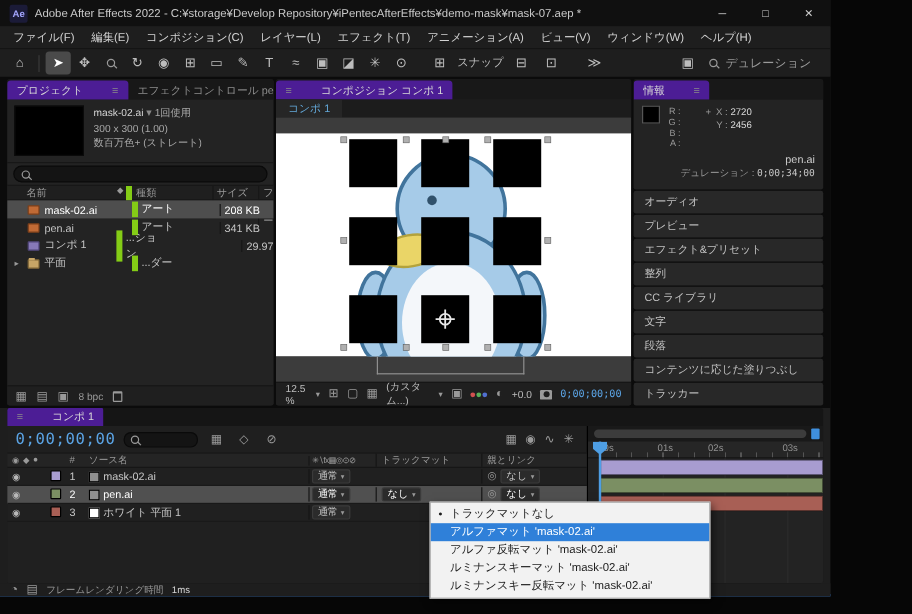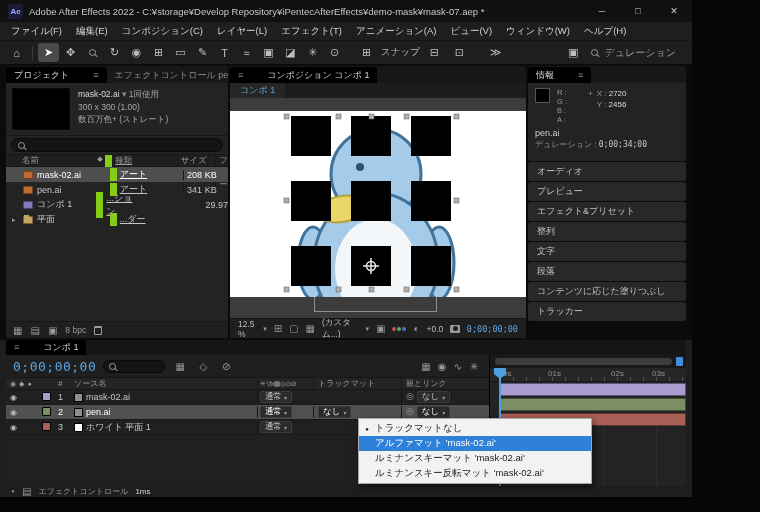--- a/index.html
+++ b/index.html
@@ -40,37 +40,37 @@
   .mag { width:7px; height:7px; border:1px solid #9a9a9a; border-radius:50%; position:relative; flex:0 0 auto; }
   .mag::after { content:""; position:absolute; width:4px; height:1px; background:#9a9a9a;
     transform:rotate(45deg); right:-3px; bottom:-1px; }
 
   
   .main { height:276px; display:flex; gap:2px; padding:2px 6px; background:#0b0b0b; }
   .panel { background:#232323; border-radius:2px; display:flex; flex-direction:column; overflow:hidden; }
   .tabsbar { height:17px; background:#181818; display:flex; align-items:flex-end; flex:0 0 auto; }
   .tab { padding:0 8px; height:16px; display:flex; align-items:center; gap:4px; font-size:9px;
     color:#8d8d8d; white-space:nowrap; }
-  .tab.active { background:#000000; color:#d8d8d8; border-radius:3px 3px 0 0;gap:24px; }
+  .tab.active { background:#4c1d95; color:#d8d8d8; border-radius:3px 3px 0 0;gap:24px; }
   .ham { color:#8a8a8a; font-size:9px; }
 
   
   .left-col { width:222px; }
   .preview { display:flex; gap:8px; padding:5px 6px; border-bottom:1px solid #171717; flex:0 0 auto; }
   .thumb { width:58px; height:42px; background:#000; border:1px solid #0a0a0a; }
   .preview-info { font-size:8.5px; line-height:12.5px; color:#a8a8a8; overflow:hidden; }
   .preview-name { color:#d6d6d6; }
   .search-row { padding:2px 5px; flex:0 0 auto; }
   .search-box { height:14px; background:#141414; border:1px solid #0a0a0a; border-radius:7px;
     display:flex; align-items:center; padding:0 6px; gap:4px; }
   .table-header { height:13px; display:flex; align-items:flex-start; font-size:8.5px; color:#9a9a9a;
     background:#1f1f1f; border-top:1px solid #171717; border-bottom:1px solid #171717; flex:0 0 auto; }
   .pcol-name { width:100px; padding-left:16px; }
   .pcol-label { width:12px; text-align:center; font-size:7px; }
-  .pcol-type { width:44px; border-left:7px solid #84cc16; padding-left:3px;text-decoration:underline; }
+  .pcol-type { width:44px; border-left:5px solid #84cc16; padding-left:3px; }
   .pcol-size { width:44px; border-left:1px solid #171717; padding-left:3px;margin-left:32px; }
   .pcol-rate { flex:1; border-left:1px solid #171717; padding-left:3px; }
   .prj-rows { flex:1; }
   .prow { height:15px; display:flex; align-items:center; font-size:9px; color:#c6c6c6; }
   .prow.selected { background:#4e4e4e; color:#ffffff; }
   .prow .pcol-name { display:flex; align-items:center; gap:4px; padding-left:6px; }
   .ficon { width:10px; height:8px; border-radius:1px; flex:0 0 auto; }
   .ficon.ai { background:#c06a35; border:1px solid #7a3e1a; }
   .ficon.comp { background:#8678b8; border:1px solid #4e4477; }
   .ficon.folder { background:#c7a566; border:1px solid #7d6436; position:relative; }
@@ -96,21 +96,21 @@
   .cf-icon { color:#9a9a9a; font-size:10px; }
   .rgb-dots { display:flex; gap:1px; }
   .dot { width:4px; height:4px; border-radius:50%; }
   .dot.r { background:#d05050; } .dot.g { background:#58b058; } .dot.b { background:#5070d0; }
   .cam { width:11px; height:8px; background:#9a9a9a; border-radius:1px; position:relative; }
   .cam::before { content:""; position:absolute; left:3px; top:1.5px; width:5px; height:5px;
     border-radius:50%; background:#1f1f1f; }
   .timecode-blue { color:#5ba4e5; }
 
   
-  .right-col { width:158px; display:flex; flex-direction:column; background:transparent; border-radius:0; overflow:visible; }
+  .right-col { width:158px; display:flex; flex-direction:column; background:transparent; border-radius:0; overflow:visible;text-align:right; }
   .info-panel { height:95px; background:#232323; border-radius:2px; display:flex; flex-direction:column; overflow:hidden; }
   .info-body { flex:1; padding:5px 7px; }
   .info-top { display:flex; gap:7px; }
   .swatch { width:15px; height:15px; background:#000; border:1px solid #555; flex:0 0 auto; }
   .chan { font-size:7.5px; line-height:9px; color:#9a9a9a; }
   .xy { margin-left:14px; font-size:8px; line-height:11px; display:flex; gap:4px; }
   .xy .plus { color:#9a9a9a; }
   .xy .lab { color:#9a9a9a; } .xy .val { color:#dcdcdc; }
   .info-name { font-size:9px; color:#cfcfcf; margin-top:4px; }
   .info-dur { font-size:8px; color:#9a9a9a; margin-top:1px; }
@@ -451,20 +451,21 @@
           <div class="info-dur">
             <span>デュレーション :</span>
             <span class="val mono">0;00;34;00</span>
           </div>
         </div>
       </div>
       <div class="collapse-bar">オーディオ</div>
       <div class="collapse-bar">プレビュー</div>
       <div class="collapse-bar">エフェクト&amp;プリセット</div>
       <div class="collapse-bar">整列</div>
+      <div class="collapse-bar">CC ライブラリ</div>
       <div class="collapse-bar">文字</div>
       <div class="collapse-bar">段落</div>
       <div class="collapse-bar">コンテンツに応じた塗りつぶし</div>
       <div class="collapse-bar">トラッカー</div>
     </div>
   </div>
 
   <div class="timeline">
     <div class="tl-tabs">
       <div class="tab active">
@@ -572,53 +573,57 @@
         </div>
       </div>
       <div class="tl-right" able="false">
         <div class="navigator">
           <div class="nav-bar"></div>
           <div class="nav-marker"></div>
         </div>
         <div class="ruler">
           <span class="rlabel" style="left:13px">0s</span>
           <span class="rlabel" style="left:58px">01s</span>
-          <span class="rlabel" style="left:121px">02s</span>
+          <span class="rlabel" style="left:100px">02s</span>
           <span class="rlabel" style="left:162px">03s</span>
           <span class="rlabel" style="left:214px">04s</span>
         </div>
         <div class="tracks">
           <div class="lbar lbar1"></div>
           <div class="lbar lbar2"></div>
           <div class="lbar lbar3"></div>
         </div>
         <div class="ph-cap"></div>
         <div class="playhead"></div>
       </div>
     </div>
   </div>
 
   <div class="statusbar">
     <span class="cf-icon">◔</span>
     <span class="cf-icon">▤</span>
-    <span>エフェクトコントロール</span>
+    <span>フレームレンダリング時間</span>
     <span class="val">1ms</span>
   </div>
 </div>
 
 <div class="matte-menu">
   <div class="mi">
     <span class="bcol">●</span>
     <span>トラックマットなし</span>
   </div>
   <div class="mi hl">
     <span class="bcol"></span>
     <span>アルファマット 'mask-02.ai'</span>
   </div>
   <div class="mi">
     <span class="bcol"></span>
+    <span>アルファ反転マット 'mask-02.ai'</span>
+  </div>
+  <div class="mi">
+    <span class="bcol"></span>
     <span>ルミナンスキーマット 'mask-02.ai'</span>
   </div>
   <div class="mi">
     <span class="bcol"></span>
     <span>ルミナンスキー反転マット 'mask-02.ai'</span>
   </div>
 </div>
 
 </body></html>

